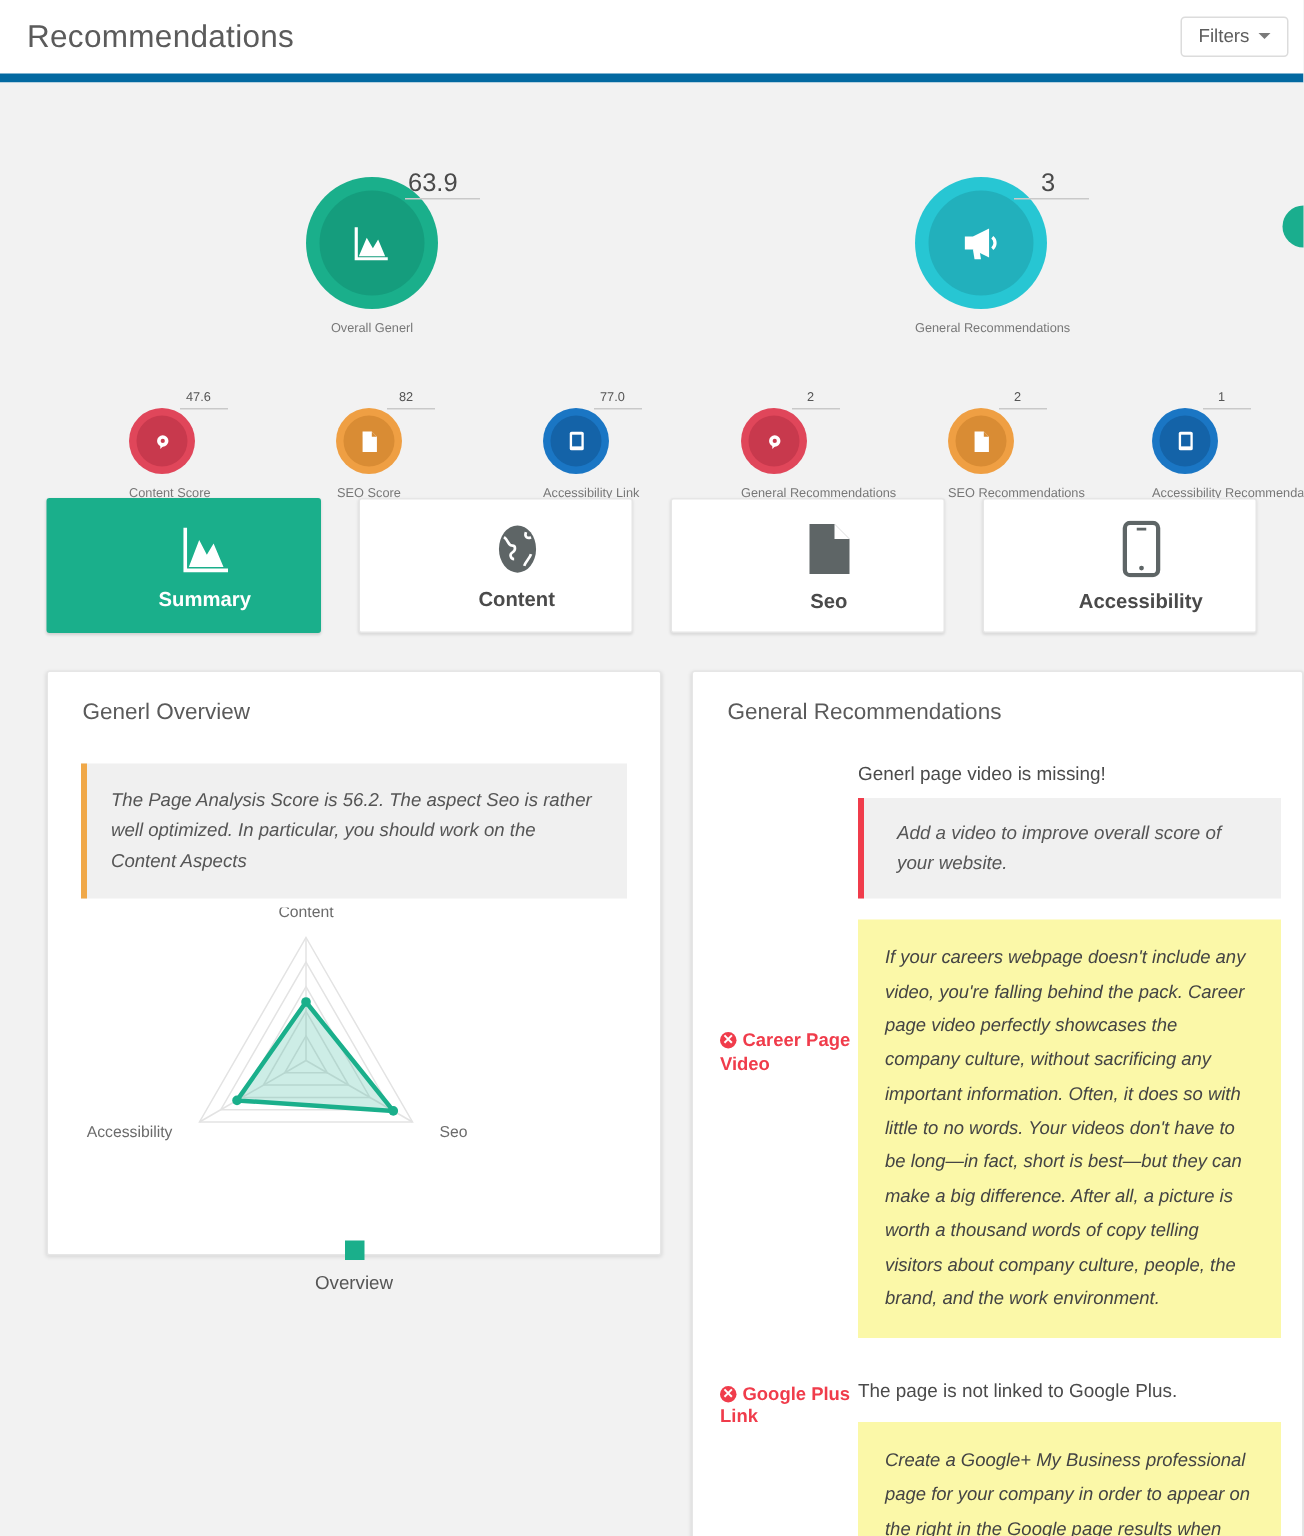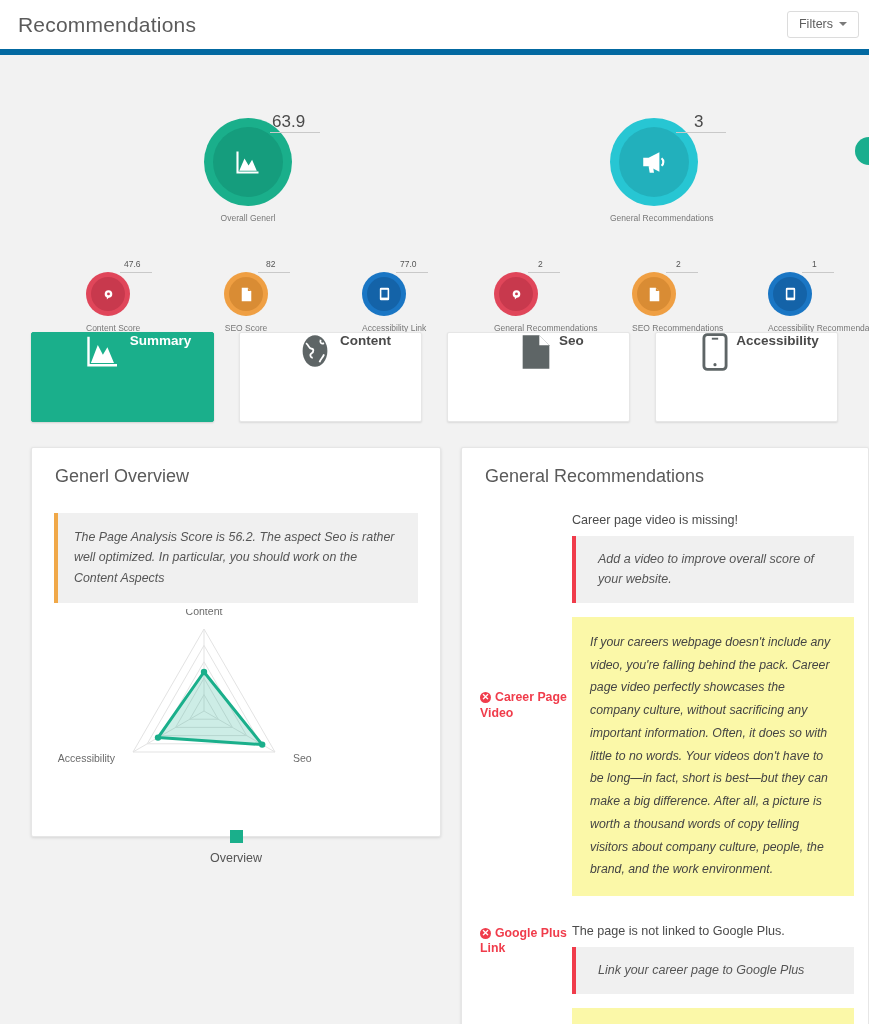--- a/index.html
+++ b/index.html
@@ -65,37 +65,37 @@
 
   
   .tabs {
     position: absolute; left: 31px; top: 332px;
     width: 807px; display: flex; gap: 25px;
   }
   .tab {
     width: 188px; height: 90px; background: #fff;
     border: 1px solid #e6e6e6; border-radius: 2px;
     box-shadow: 0 1px 2px rgba(0,0,0,.10);
-    display: flex; flex-direction: row;
-    align-items: flex-start; justify-content: center; gap: 8px;
+    display: flex; flex-direction: column;
+    align-items: center; justify-content: center; gap: 8px;
     cursor: pointer;
     padding-left: 28px;
   }
   .tab.active { background: #1aaf8b; border-color: #1aaf8b; box-shadow: 0 1px 2px rgba(0,0,0,.14); }
   .tab-label { font-size: 13.5px; font-weight: bold; color: #4a4a4a; }
   .tab.active .tab-label { color: #fff; }
 
   
   .panel {
     position: absolute; background: #fff;
     border: 1px solid #e6e6e6; border-radius: 2px;
     box-shadow: 0 1px 3px rgba(0,0,0,.12);
   }
   .panel-title {
-    font-size: 18px; color: #5a5a5a; font-weight: 400;
+    font-size: 15px; color: #5a5a5a; font-weight: 400;
     padding: 18px 0 0 23px;
   }
   #left-panel  { left: 31px;  top: 447px; width: 410px; height: 390px; }
   #right-panel { left: 461px; top: 447px; width: 408px; height: 610px; }
 
   .overview-quote {
     margin: 26px 22px 0 22px;
     background: #f0f0f0; border-left: 4px solid #f0a848;
     padding: 14px 18px 15px 16px;
     font-style: italic; font-size: 12.4px; line-height: 1.65; color: #555;
@@ -332,29 +332,28 @@
 </div>
 
 <div class="panel" id="right-panel">
   <div class="panel-title">General Recommendations</div>
 
   <div class="rec" style="margin-top:26px;align-items:center;">
     <div class="rec-key">
       <span class="x-badge">✕</span><span>Career Page Video</span>
     </div>
     <div class="rec-body">
-      <div class="rec-headline">Career page video is missing!</div>
+      <div class="rec-headline">Generl page video is missing!</div>
       <div class="rec-action">Add a video to improve overall score of your website.</div>
       <div class="rec-detail">If your careers webpage doesn't include any video, you're falling behind the pack. Career page video perfectly showcases the company culture, without sacrificing any important information. Often, it does so with little to no words.   Your videos don't have to be long—in fact, short is best—but they can make a big difference. After all, a picture is worth a thousand words of copy telling visitors about company culture, people, the brand, and the work environment.</div>
     </div>
   </div>
 
   <div class="rec" style="margin-top:28px;">
     <div class="rec-key">
       <span class="x-badge">✕</span><span>Google Plus Link</span>
     </div>
     <div class="rec-body">
       <div class="rec-headline">The page is not linked to Google Plus.</div>
-      <div class="rec-action">Link your career page to Google Plus</div>
       <div class="rec-detail">Create a Google+ My Business professional page for your company in order to appear on the right in the Google page results when your company name is searched.</div>
     </div>
   </div>
 </div>
 
 </body></html>

